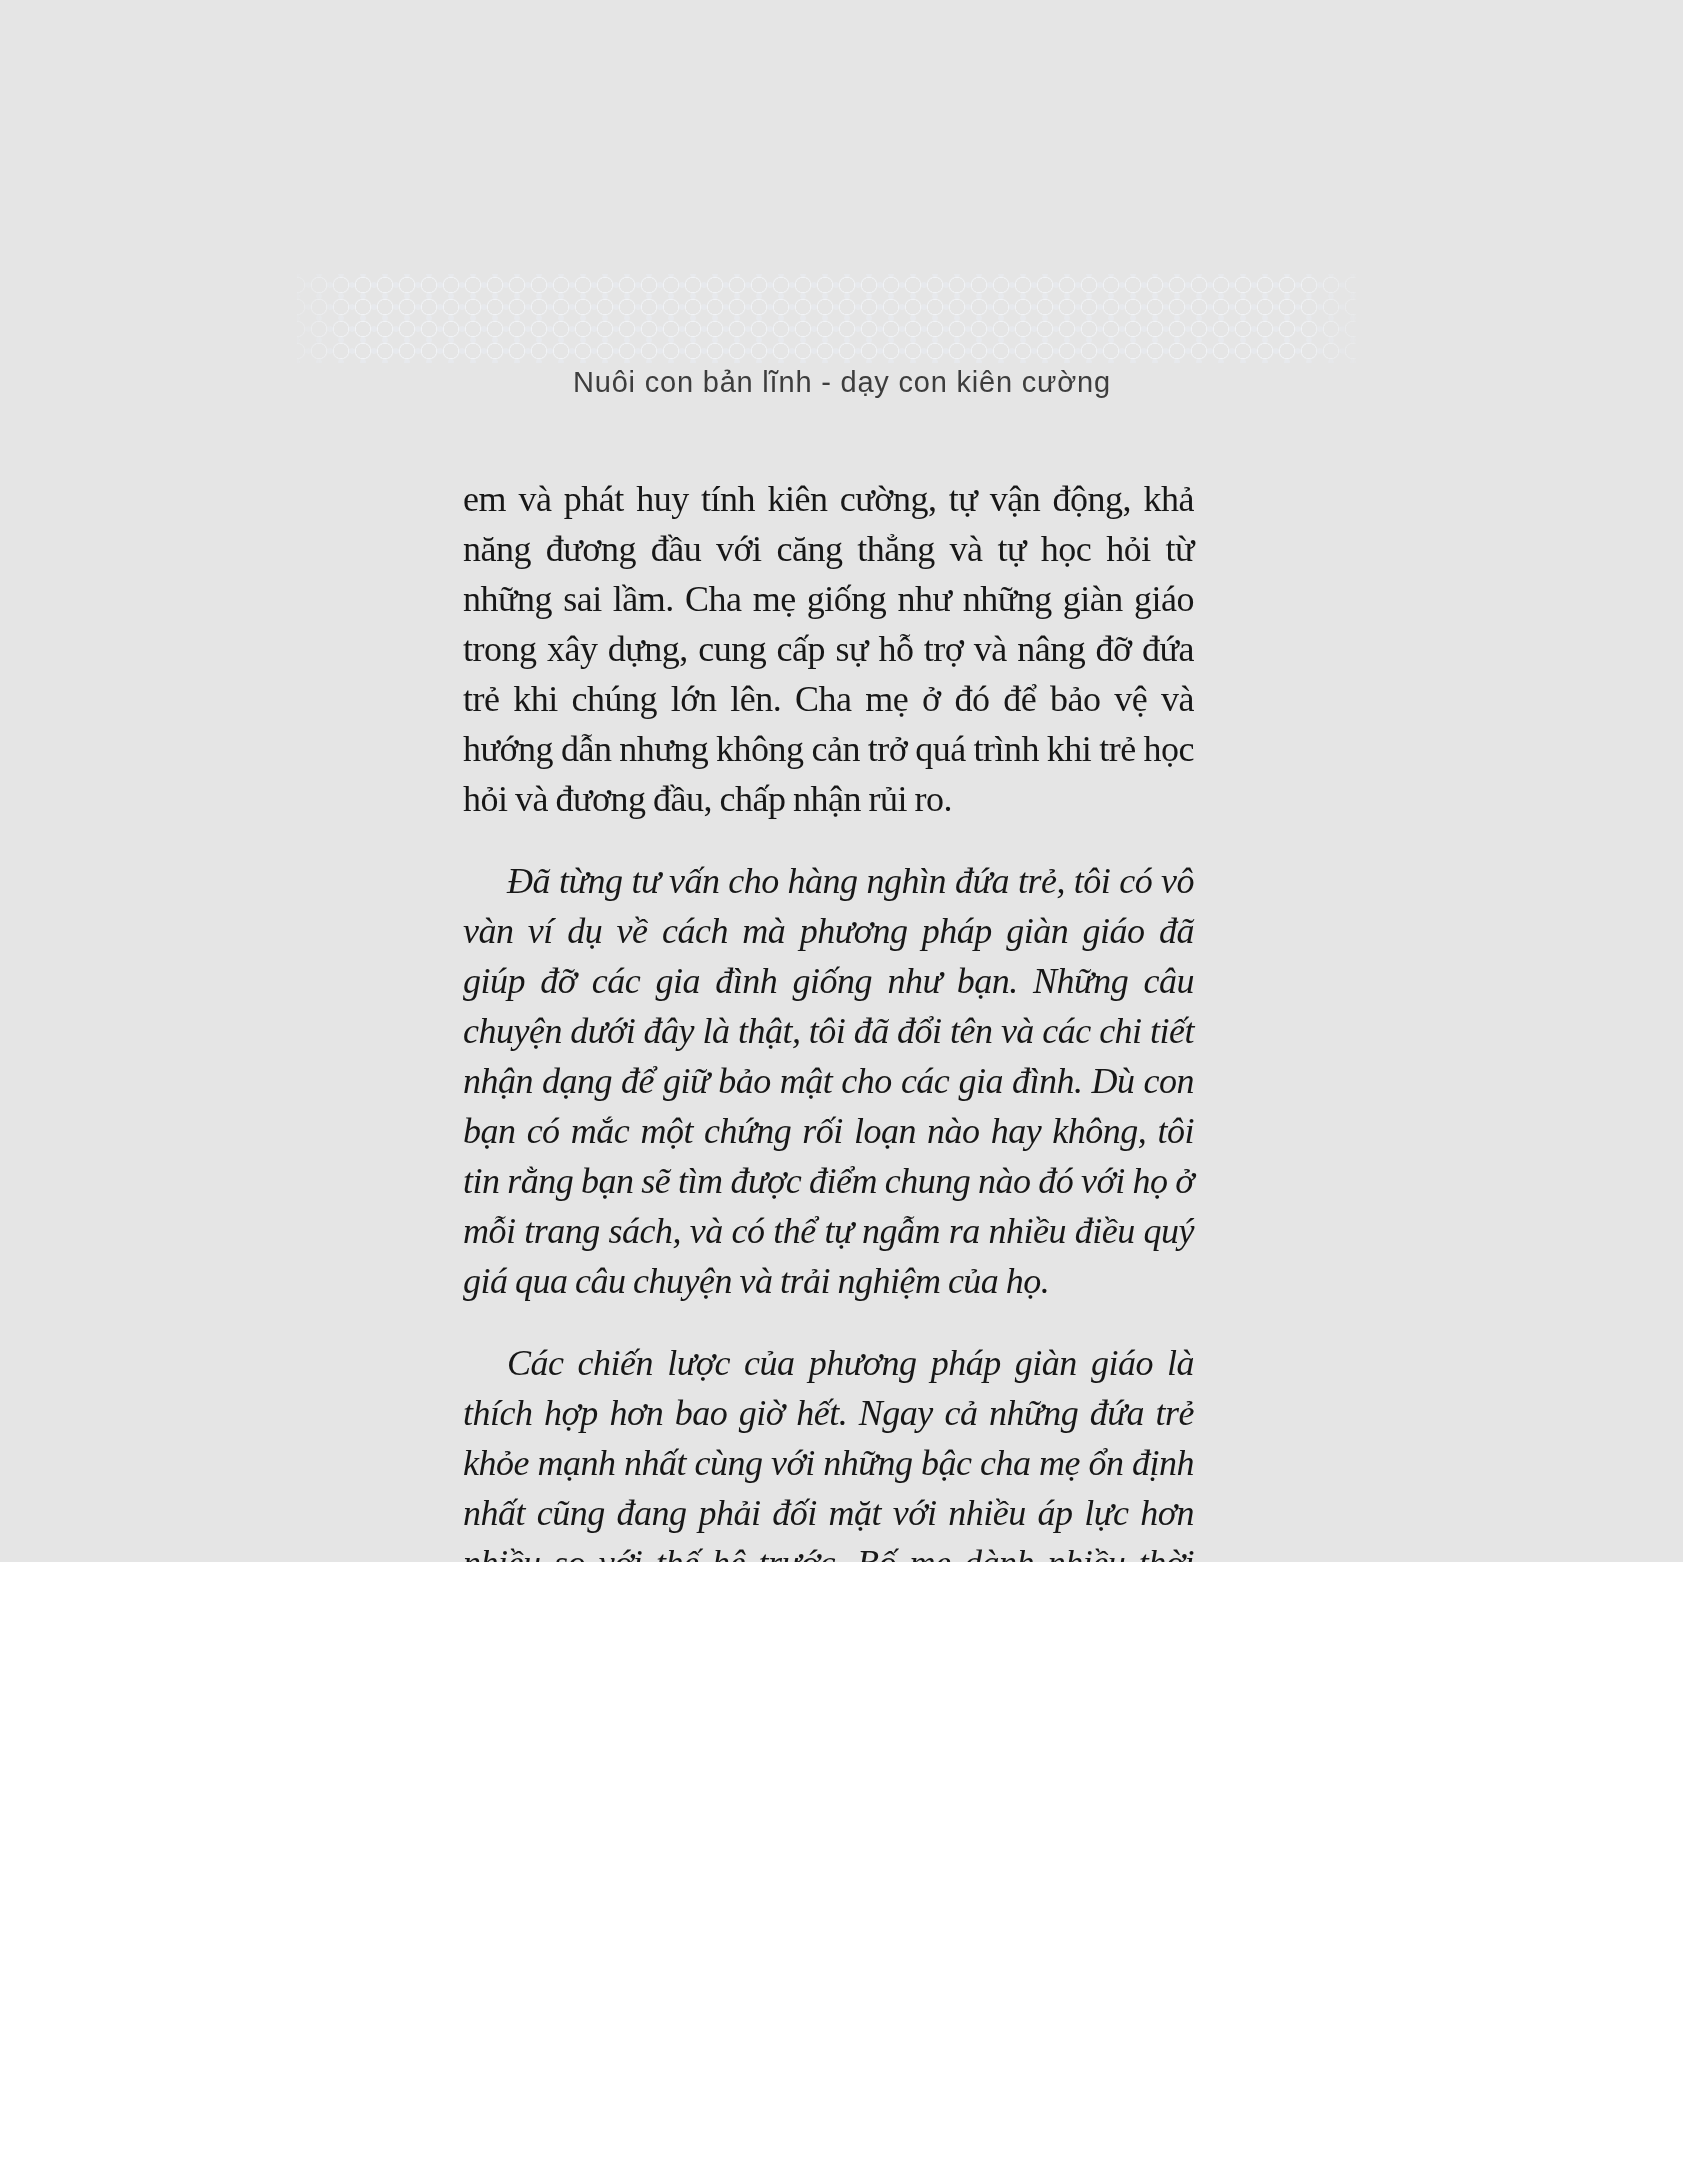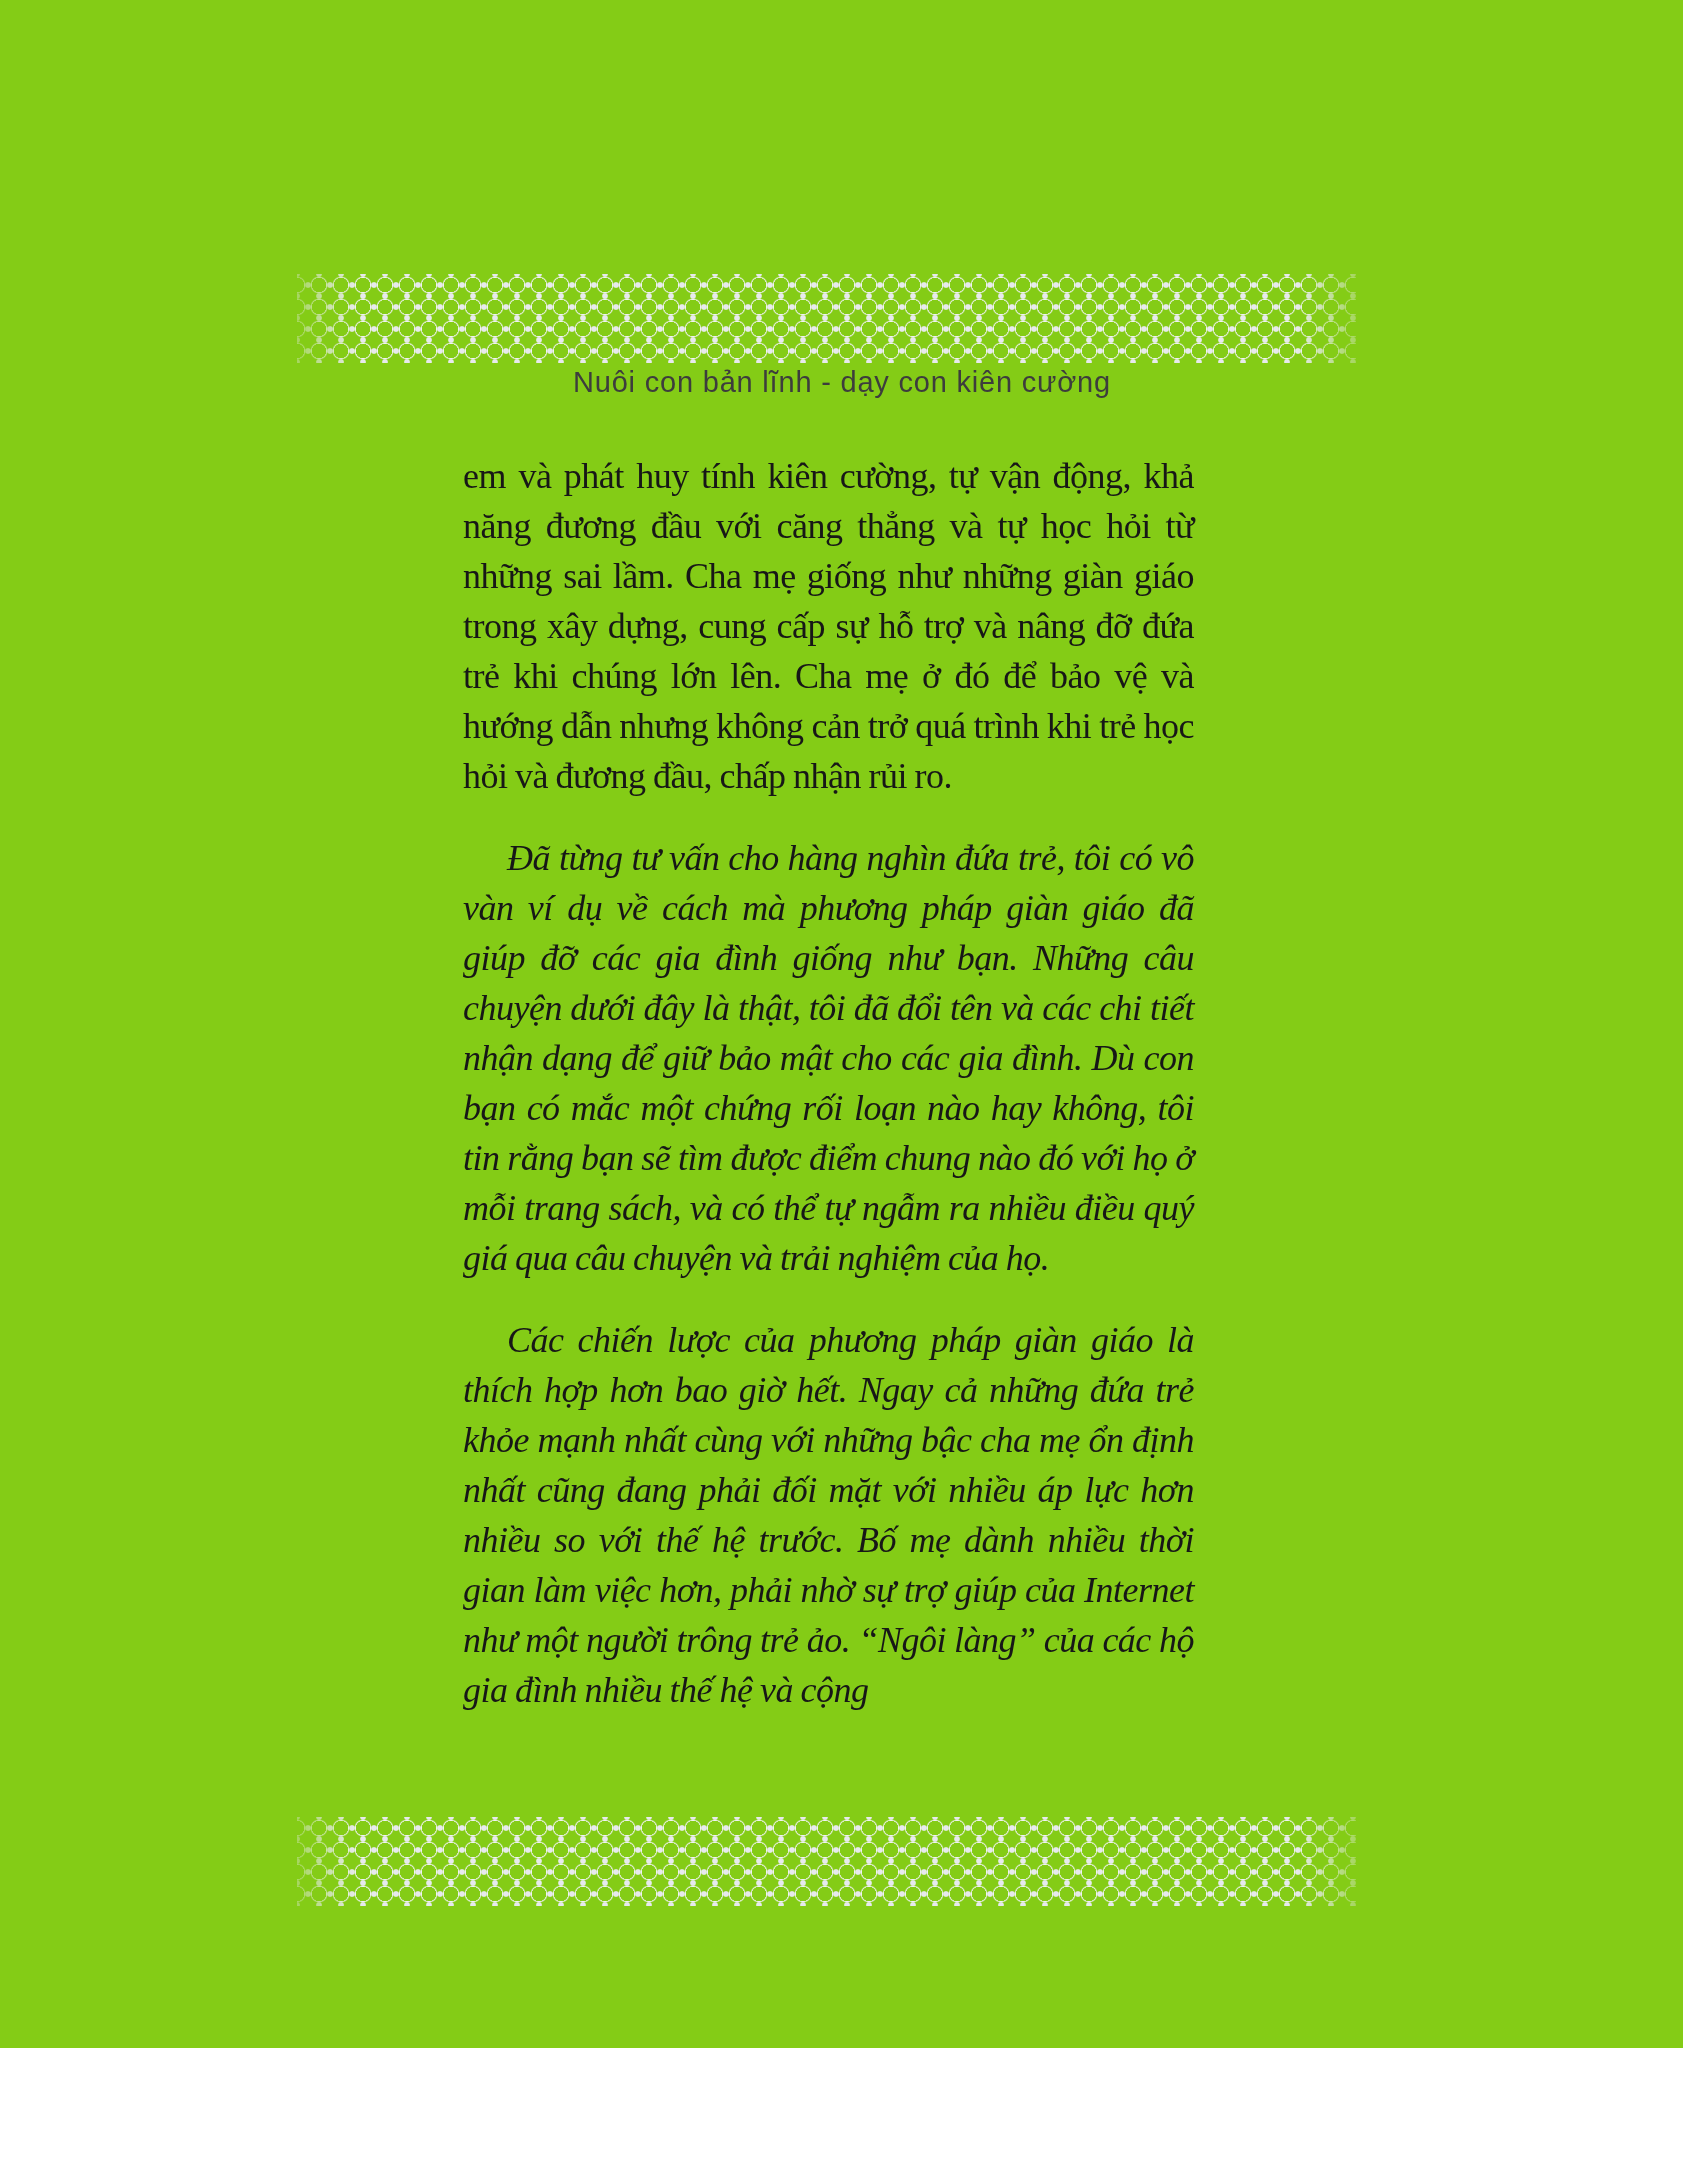--- a/index.html
+++ b/index.html
@@ -3,22 +3,22 @@
 <meta charset="utf-8">
 <style>
   html, body {
     margin: 0;
     padding: 0;
     background: #ffffff;
   }
   .page {
     position: relative;
     width: 1683px;
-    height: 2048px;
-    background: #84cc16;
+    height: 1562px;
+    background: #e5e5e5;
     overflow: hidden;
     font-family: "Liberation Serif", "DejaVu Serif", serif;
   }
   
   .dot-band {
     position: absolute;
     left: 297px;
     width: 1059px;
     height: 89px;
     background-image:
@@ -57,20 +57,21 @@
     word-spacing: -1px;
     color: #171717;
     text-align: justify;
   }
   .para {
     margin: 0;
     text-indent: 44px;
   }
   .para.first {
     text-indent: 0;
+    margin-top: 23px;
   }
   .para + .para {
     margin-top: 32px;
     font-style: italic;
   }
 
   .page-number {
     position: absolute;
     left: 446px;
     width: 782px;

